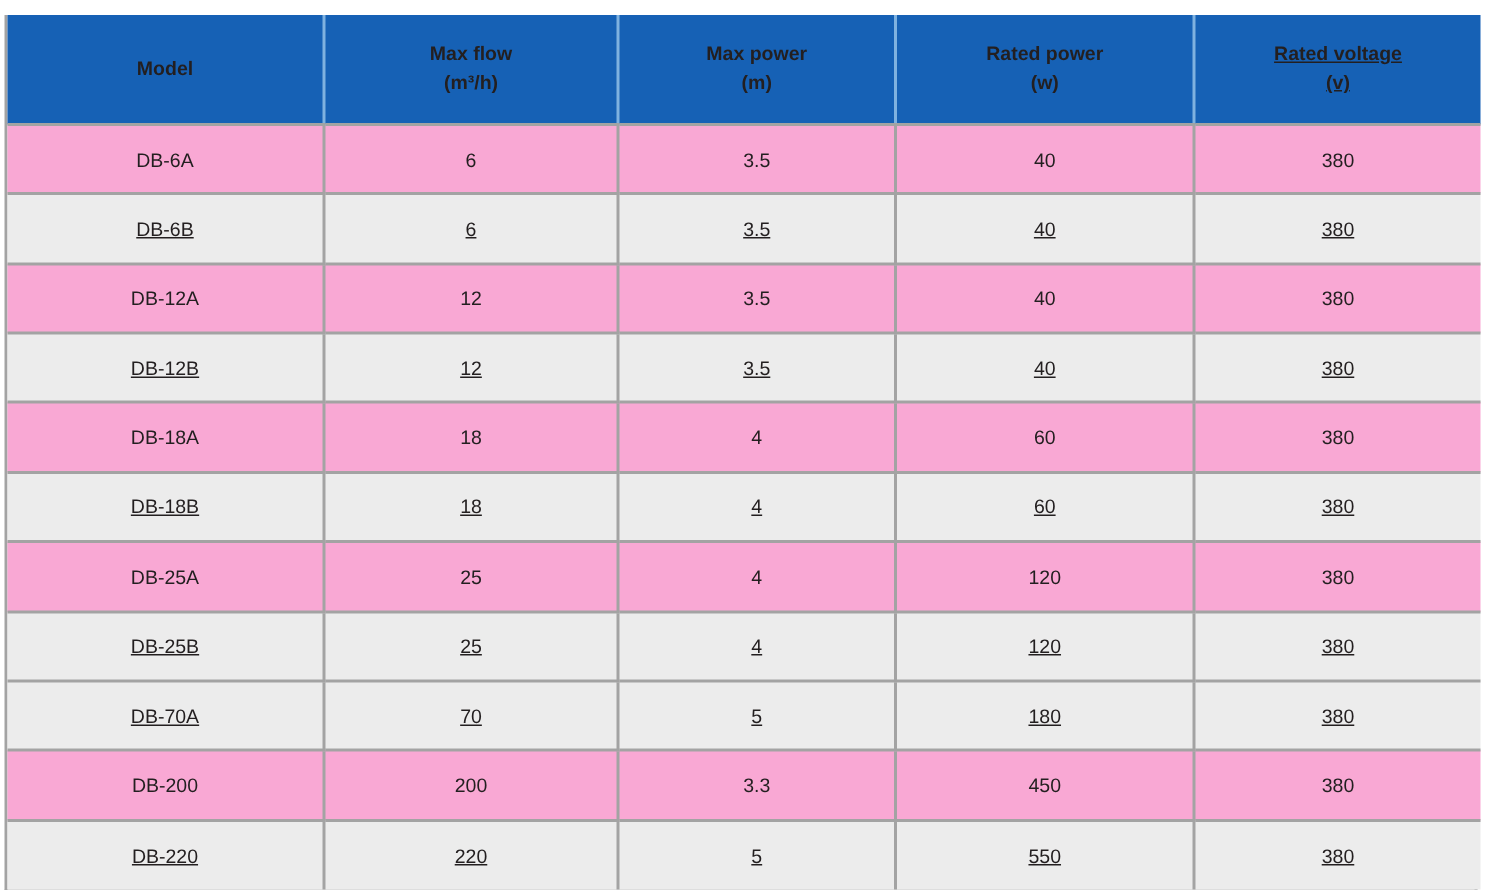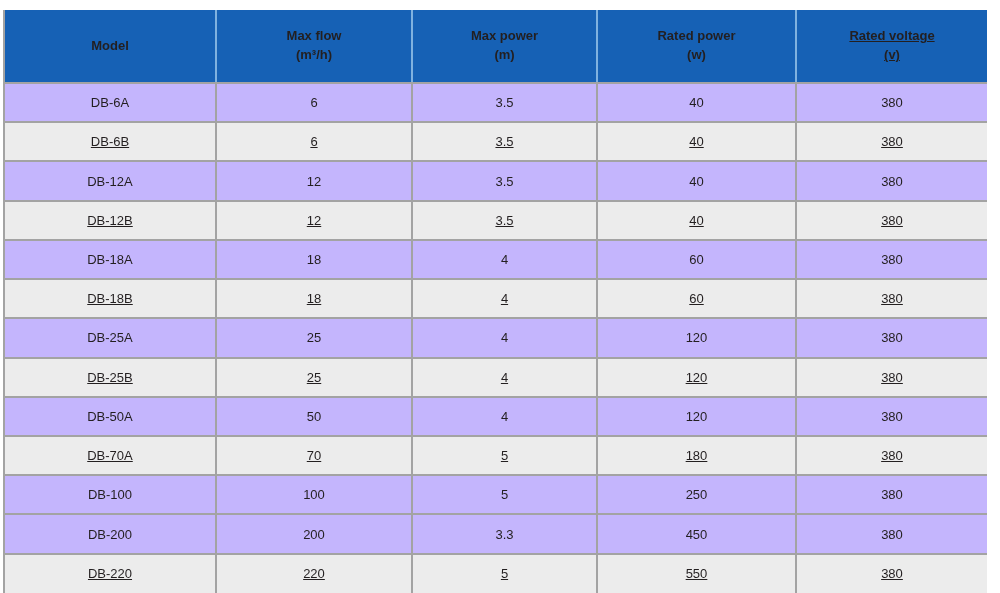--- a/index.html
+++ b/index.html
@@ -54,21 +54,21 @@
     border-right: none;
     text-decoration: underline;
   }
   thead th .unit {
     display: block;
   }
   tbody tr {
     height: 36.6px;
   }
   tbody tr.odd td {
-    background: #c4b5fd;
+    background: #f9a8d4;
   }
   tbody tr.even td {
     background: #ececec;
     text-decoration: underline;
   }
   tbody td {
     border-right: 2px solid #a3a3a3;
     border-bottom: 2px solid #a3a3a3;
     font-size: 13px;
   }
@@ -170,39 +170,25 @@
           <td>120</td>
           <td>380</td>
         </tr>
         <tr class="even">
           <td>DB-25B</td>
           <td>25</td>
           <td>4</td>
           <td>120</td>
           <td>380</td>
         </tr>
-        <tr class="odd">
-          <td>DB-50A</td>
-          <td>50</td>
-          <td>4</td>
-          <td>120</td>
-          <td>380</td>
-        </tr>
         <tr class="even">
           <td>DB-70A</td>
           <td>70</td>
           <td>5</td>
           <td>180</td>
-          <td>380</td>
-        </tr>
-        <tr class="odd">
-          <td>DB-100</td>
-          <td>100</td>
-          <td>5</td>
-          <td>250</td>
           <td>380</td>
         </tr>
         <tr class="odd">
           <td>DB-200</td>
           <td>200</td>
           <td>3.3</td>
           <td>450</td>
           <td>380</td>
         </tr>
         <tr class="even">

